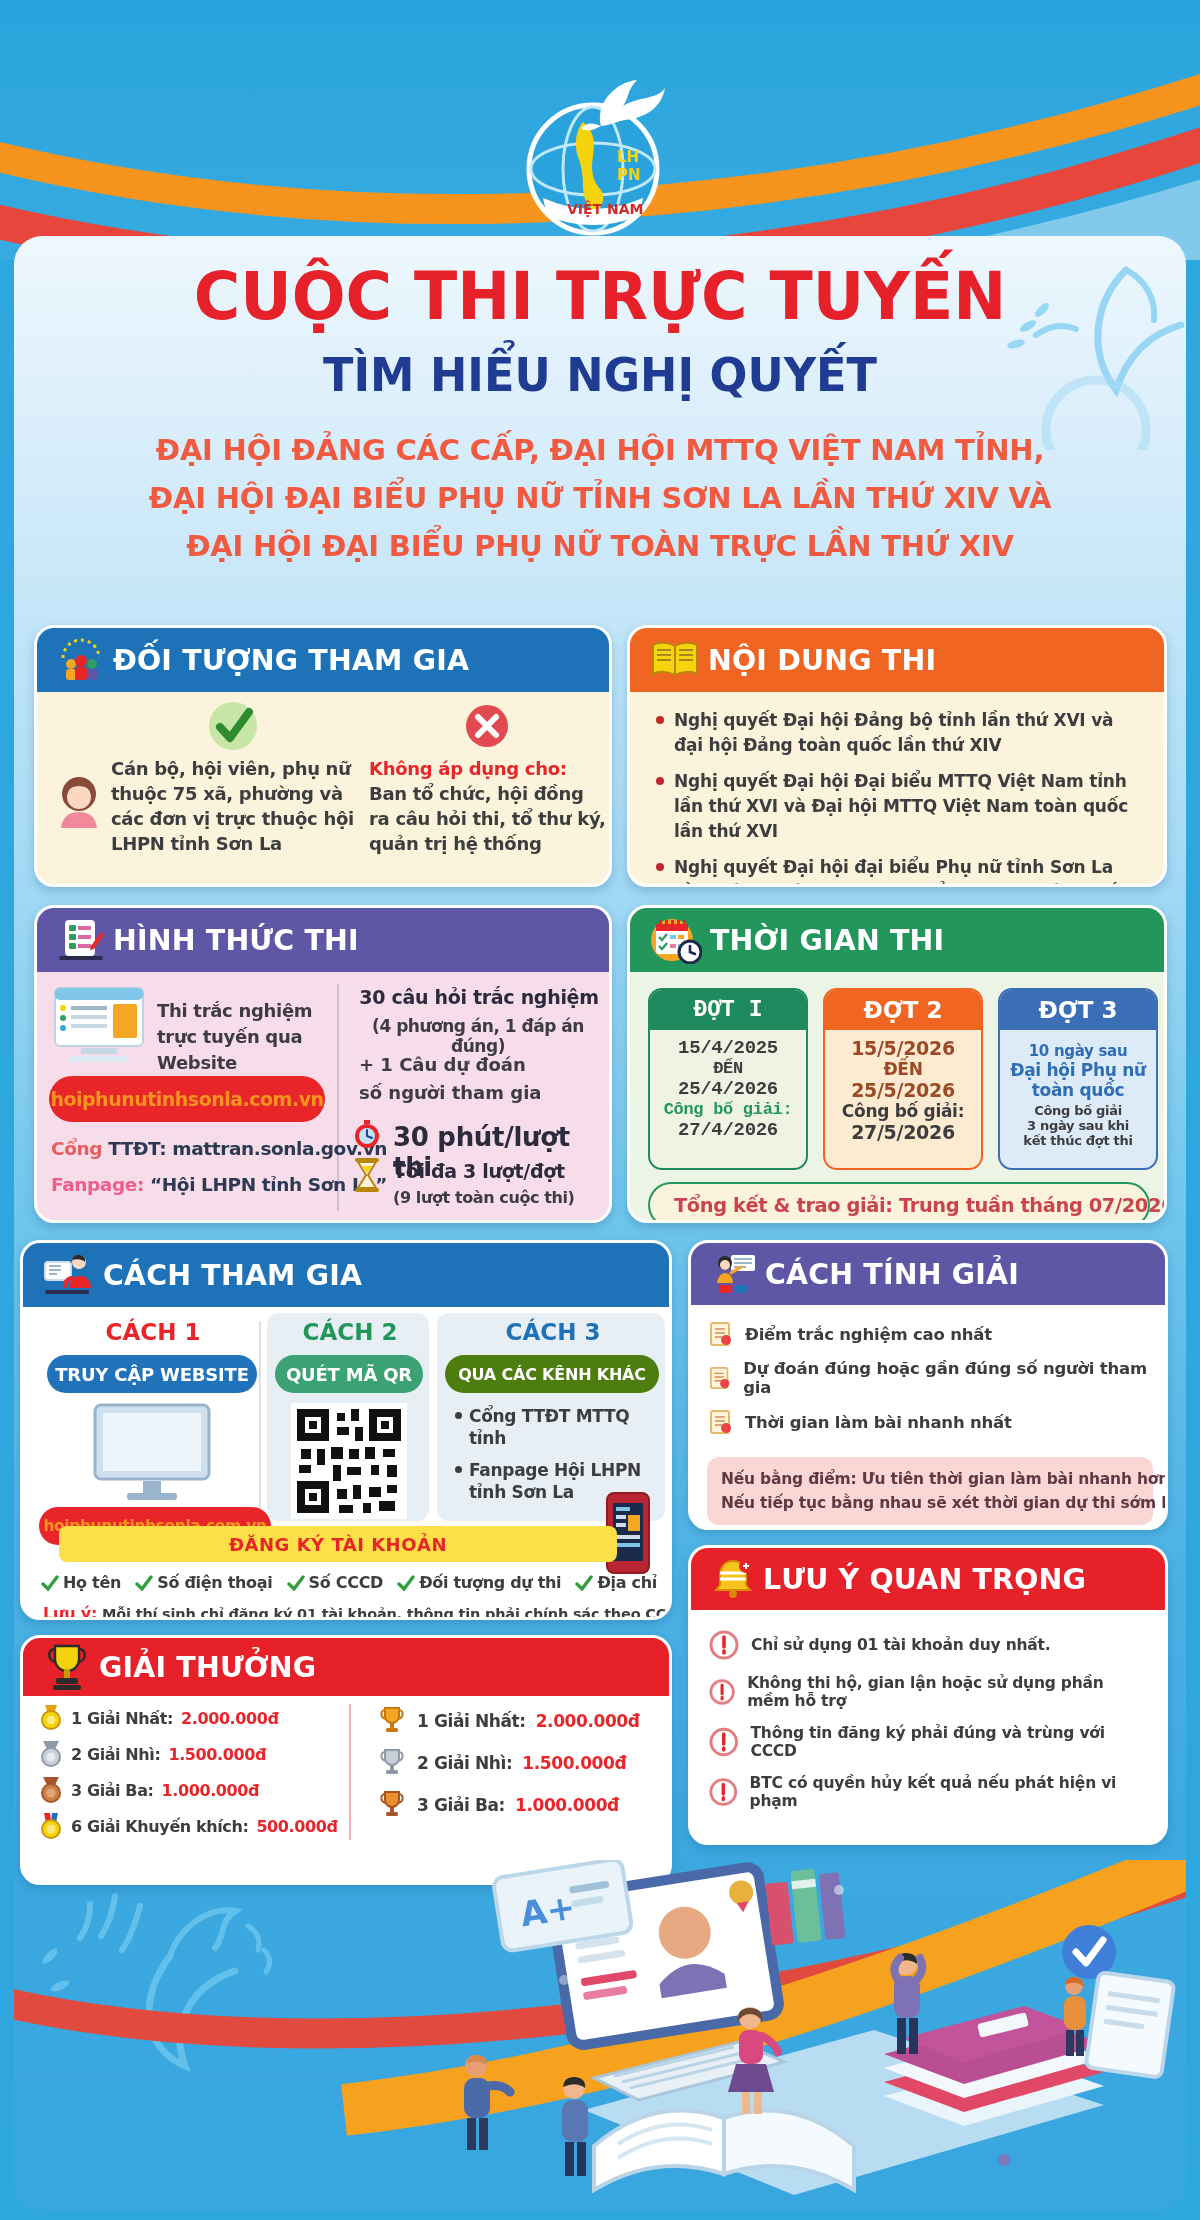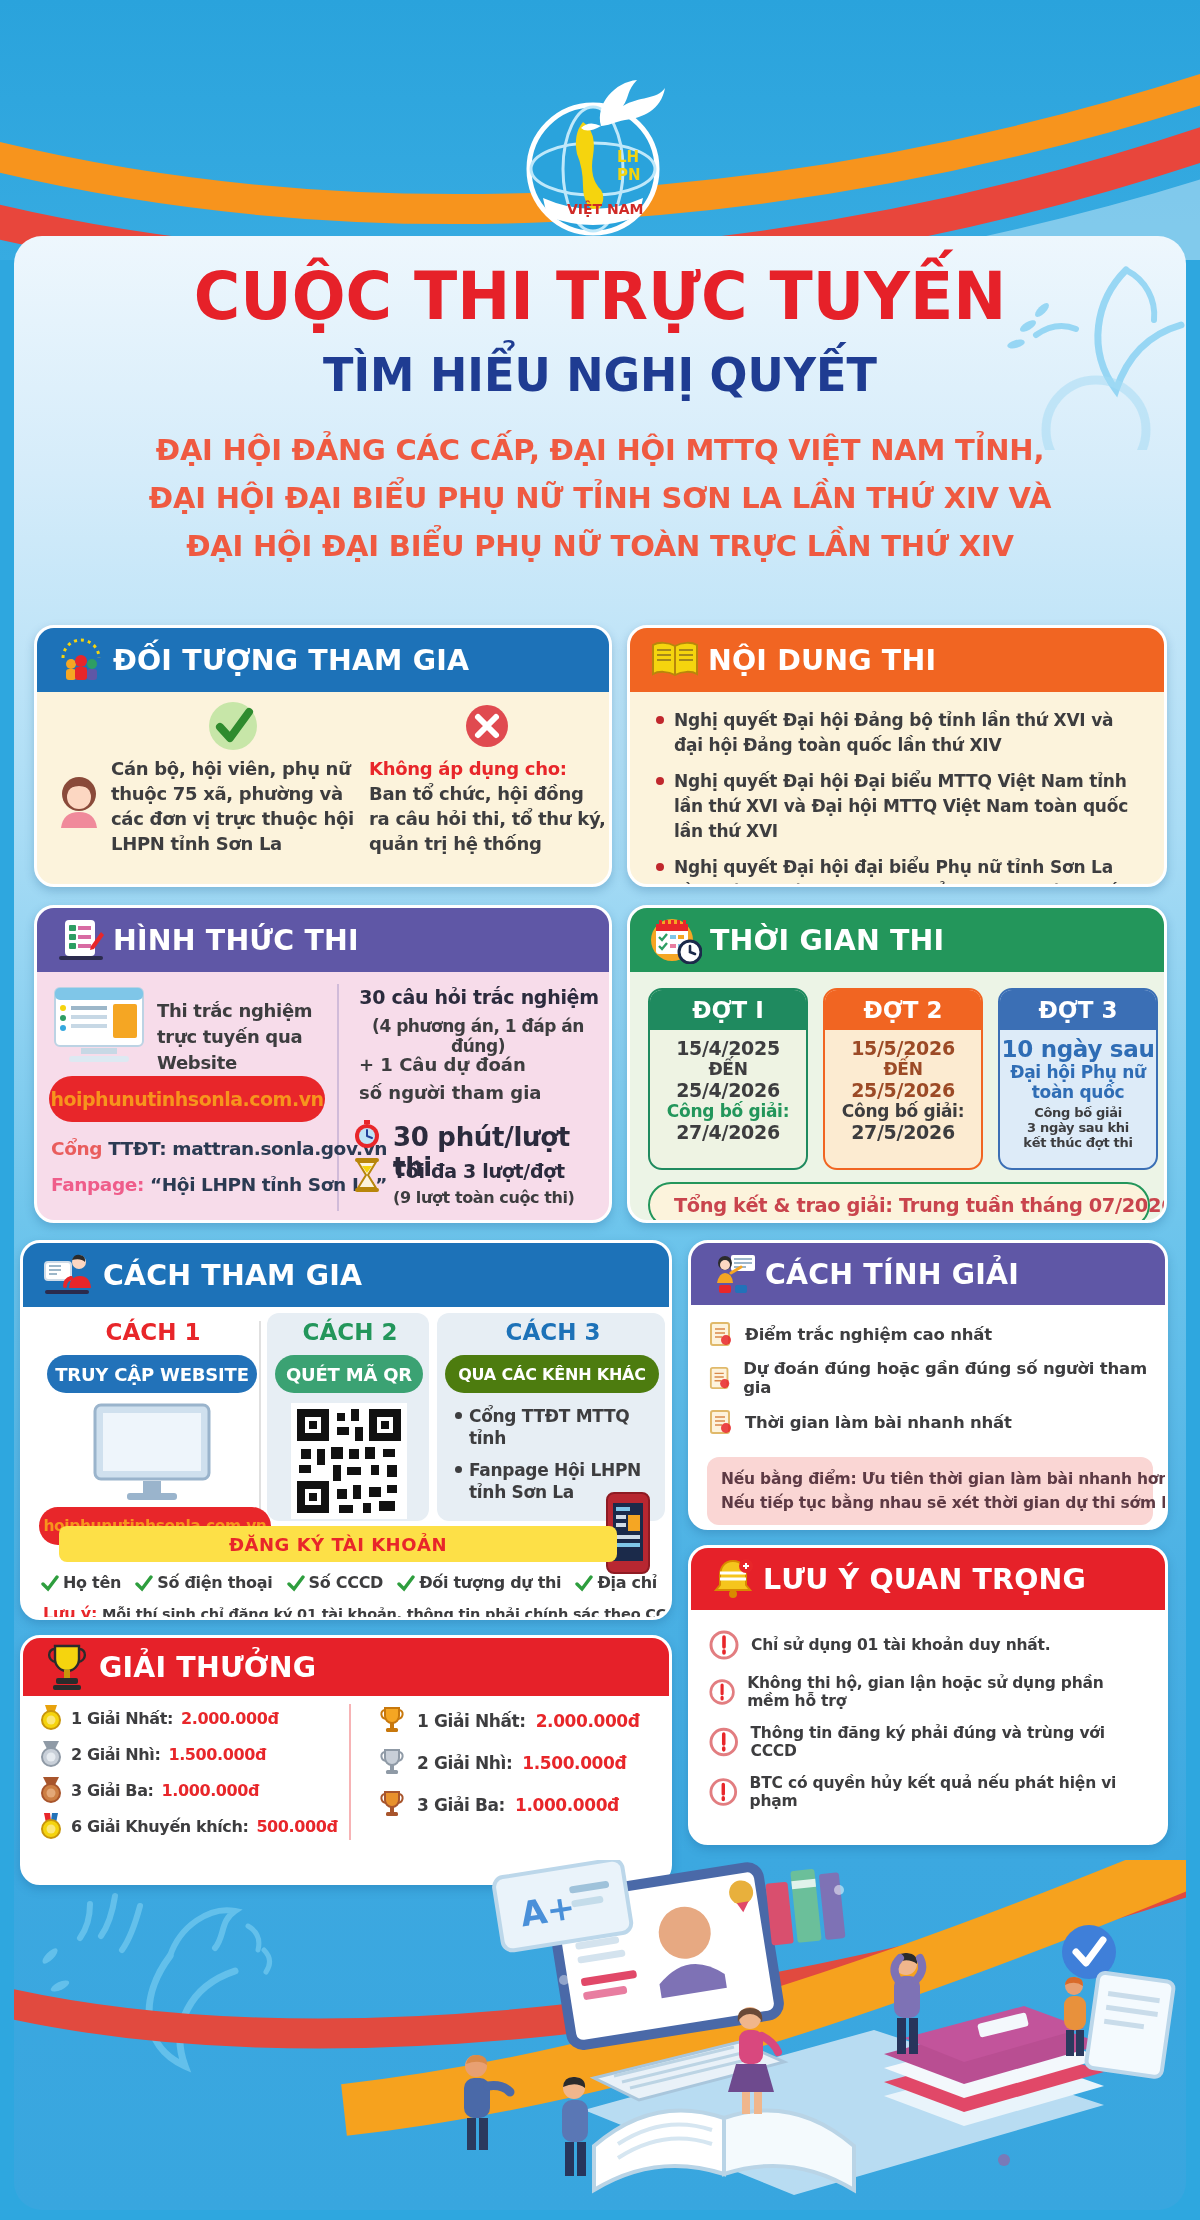--- a/index.html
+++ b/index.html
@@ -258,41 +258,41 @@
           <path d="M9 30 l3 3 l5 -6" stroke="#2e9e63" stroke-width="2.4" fill="none"></path>
           <rect x="20" y="28" width="6" height="4" fill="#e87da0"></rect>
             <rect x="28" y="28" width="6" height="4" fill="#7fc6e8"></rect>
           <circle cx="40" cy="36" r="11" fill="#fff" stroke="#1b2a4a" stroke-width="3"></circle>
           <path d="M40 30 L40 36 L45 38" stroke="#1b2a4a" stroke-width="2.6" fill="none" stroke-linecap="round"></path>
         </svg>
         <span class="t">THỜI GIAN THI</span>
       </div>
       <div class="body-green" style="position:relative;height:251px;">
 
-        <div class="round" style="left:18px;border-color:#1f8a5f;background:#eef3e3;">
+        <div class="round" style="left:18px;border-color:#1f8a5f;background:#eef3e3;font-family:Liberation Mono, monospace;">
           <div class="round-h" style="background:#1f8a5f">ĐỢT I</div>
           <div class="ln" style="font-size:19px;color:#3d3d3f;margin-top:7px">15/4/2025</div>
           <div class="ln" style="font-size:17px;color:#3d3d3f">ĐẾN</div>
           <div class="ln" style="font-size:19px;color:#3d3d3f">25/4/2026</div>
           <div class="ln" style="font-size:17px;color:#23965b">Công bố giải:</div>
           <div class="ln" style="font-size:19px;color:#3d3d3f">27/4/2026</div>
         </div>
 
         <div class="round" style="left:193px;border-color:#f16522;background:#fcebd1;">
           <div class="round-h" style="background:#f16522">ĐỢT 2</div>
           <div class="ln" style="font-size:19px;color:#9c4a26;margin-top:7px">15/5/2026</div>
           <div class="ln" style="font-size:17px;color:#9c4a26">ĐẾN</div>
           <div class="ln" style="font-size:19px;color:#9c4a26">25/5/2026</div>
           <div class="ln" style="font-size:17px;color:#3d3d3f">Công bố giải:</div>
           <div class="ln" style="font-size:19px;color:#3d3d3f">27/5/2026</div>
         </div>
 
         <div class="round" style="left:368px;border-color:#3b6fb5;background:#ddebf8;">
           <div class="round-h" style="background:#3b6fb5">ĐỢT 3</div>
-          <div class="ln" style="font-size:23px;color:#2f6db5;margin-top:6px">10 ngày sau</div>
+          <div class="ln" style="font-size:15px;color:#2f6db5;margin-top:12px">10 ngày sau</div>
           <div class="ln" style="font-size:17px;color:#2f6db5">Đại hội Phụ nữ</div>
           <div class="ln" style="font-size:17px;color:#2f6db5">toàn quốc</div>
           <div class="ln" style="font-size:13px;color:#3d3d3f;margin-top:3px">Công bố giải</div>
           <div class="ln" style="font-size:13px;color:#3d3d3f">3 ngày sau khi</div>
           <div class="ln" style="font-size:13px;color:#3d3d3f">kết thúc đợt thi</div>
         </div>
 
         <div class="strip-total">
           <svg width="36" height="40" viewBox="0 0 36 40">
             <path d="M8 4 h20 v10 a10 10 0 0 1 -20 0 z" fill="#f5d40e" stroke="#c8960c" stroke-width="2"></path>

